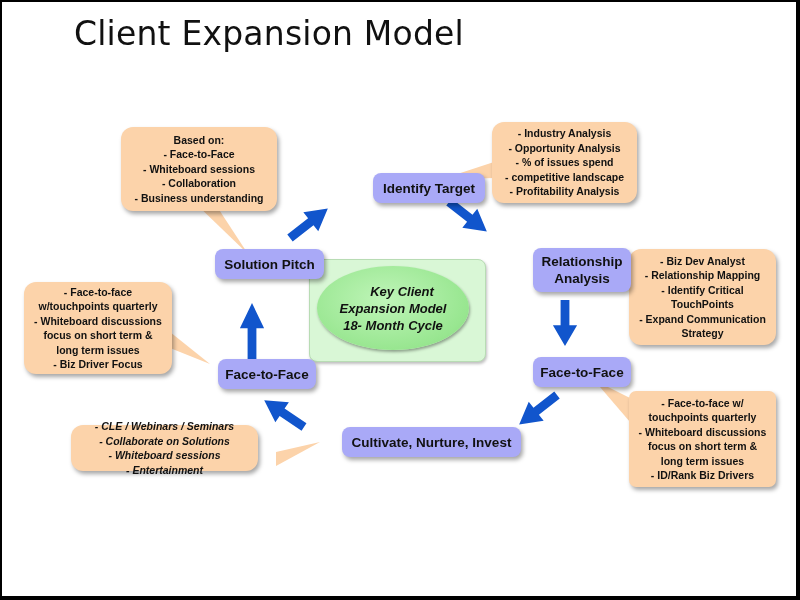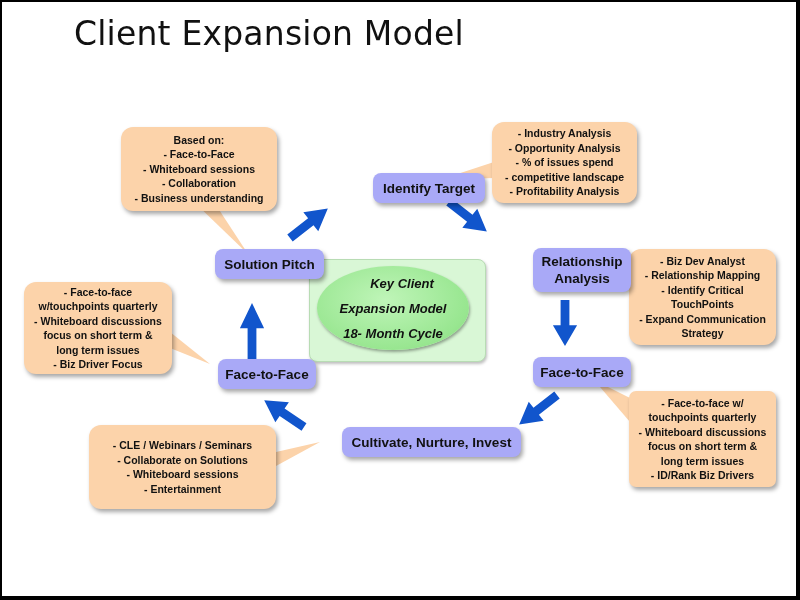--- a/index.html
+++ b/index.html
@@ -11,21 +11,21 @@
           font-family: "Liberation Sans", sans-serif; font-weight: bold; font-size: 13.5px; color: #111;
           display: flex; align-items: center; justify-content: center; text-align: center; line-height: 17px; margin-left: 28px; }
   .note { position: absolute; background: #fcd3aa; border-radius: 12px; box-shadow: 2px 3px 4px rgba(0,0,0,0.35);
           font-family: "Liberation Sans", sans-serif; font-weight: bold; font-size: 10.5px; color: #111;
           text-align: center; line-height: 14.5px; display: flex; flex-direction: column; justify-content: center; }
   .note div { white-space: nowrap; }
   .center-box { position: absolute; left: 307px; top: 257px; width: 175px; height: 101px; background: #d9f7d6; border: 1px solid #b8dcb4; border-radius: 8px; box-shadow: 1px 2px 3px rgba(0,0,0,0.25); }
   .center-ellipse { position: absolute; left: 315px; top: 264px; width: 152px; height: 84px; border-radius: 50%;
           background: radial-gradient(ellipse at 45% 40%, #bff5b8 0%, #98e690 70%, #86d67e 100%); box-shadow: 1px 2px 3px rgba(0,0,0,0.35);
           font-family: "Liberation Sans", sans-serif; font-weight: bold; font-style: italic; font-size: 13px; color: #111;
-          display: flex; flex-direction: column; justify-content: center; align-items: center; line-height: 17px; gap: 8px; }
+          display: flex; flex-direction: column; justify-content: center; align-items: center; line-height: 17px; }
 </style>
 </head>
 <body>
 
 <div class="slide">
 
   <div class="title">Client Expansion Model</div>
 
   <svg class="layer" width="794" height="594">
     <polygon points="192,200 212,200 246,252" fill="#fcd3aa"></polygon>
@@ -72,21 +72,21 @@
 
   <div class="note" style="left:22px;top:280px;width:148px;height:92px;">
     <div>- Face-to-face</div>
     <div>w/touchpoints quarterly</div>
     <div>- Whiteboard discussions</div>
     <div>focus on short term &amp;</div>
     <div>long term issues</div>
     <div>- Biz Driver Focus</div>
   </div>
 
-  <div class="note" style="left:87px;top:423px;width:187px;height:84px;">
+  <div class="note" style="left:69px;top:423px;width:187px;height:46px;font-style:italic;">
     <div>- CLE / Webinars / Seminars</div>
     <div>- Collaborate on Solutions</div>
     <div>- Whiteboard sessions</div>
     <div>- Entertainment</div>
   </div>
 
   <div class="center-box"></div>
   <div class="center-ellipse">
     <div style="padding-left:18px;">Key Client</div>
     <div>Expansion Model</div>

